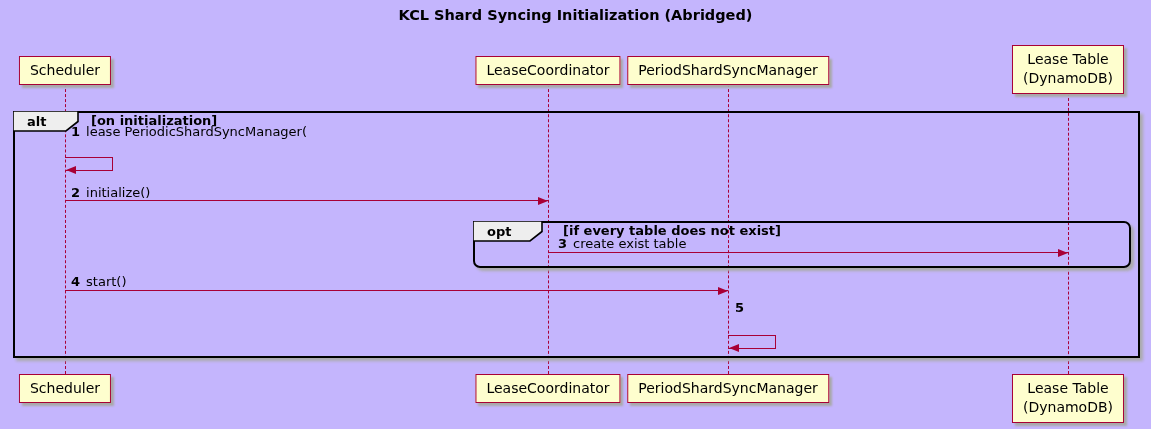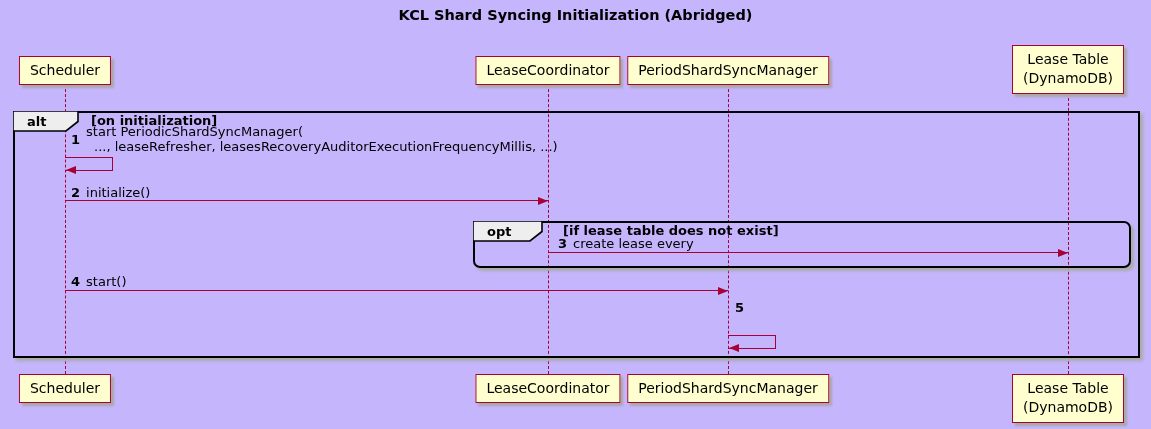--- a/index.html
+++ b/index.html
@@ -90,43 +90,42 @@
       <text x="14" y="15" class="op-text">alt</text>
     </svg>
     <div class="frame-cond" style="left:76px;">[on initialization]</div>
   </div>
 
   <div class="frame" style="left:473px;top:215px;width:654px;height:43px;border-radius:7px;">
     <svg class="frame-tab" width="70" height="21">
       <path d="M0,0 H69 V10.5 L57,20 H0 Z" fill="#EEEEEE" stroke="#000000" stroke-width="1.6"></path>
       <text x="14" y="15" class="op-text">opt</text>
     </svg>
-    <div class="frame-cond" style="left:88px;">[if lease table does not exist]</div>
+    <div class="frame-cond" style="left:88px;">[if every table does not exist]</div>
   </div>
 
   <div class="mlabel" style="left:71px;top:124px;">
     <span class="mnum">1</span>
     <span class="mlines">
-      <span>start PeriodicShardSyncManager(</span>
-      <span class="l2">..., leaseRefresher, leasesRecoveryAuditorExecutionFrequencyMillis, ...)</span>
+      <span>lease PeriodicShardSyncManager(</span>
     </span>
   </div>
   <div class="selfloop" style="left:65px;top:157px;width:47px;height:12px;"></div>
   <div class="arr arr-l" style="left:66px;top:165.5px;"></div>
 
   <div class="mlabel" style="left:71px;top:185px;">
     <span class="mnum">2</span>
     <span>initialize()</span>
   </div>
   <div class="mline" style="left:65px;top:200px;width:483px;"></div>
   <div class="arr arr-r" style="left:538px;top:196.5px;"></div>
 
   <div class="mlabel" style="left:558px;top:236px;">
     <span class="mnum">3</span>
-    <span>create lease every</span>
+    <span>create exist table</span>
   </div>
   <div class="mline" style="left:548px;top:252px;width:520px;"></div>
   <div class="arr arr-r" style="left:1058px;top:248.5px;"></div>
 
   <div class="mlabel" style="left:71px;top:274px;">
     <span class="mnum">4</span>
     <span>start()</span>
   </div>
   <div class="mline" style="left:65px;top:290px;width:663px;"></div>
   <div class="arr arr-r" style="left:718px;top:286.5px;"></div>

